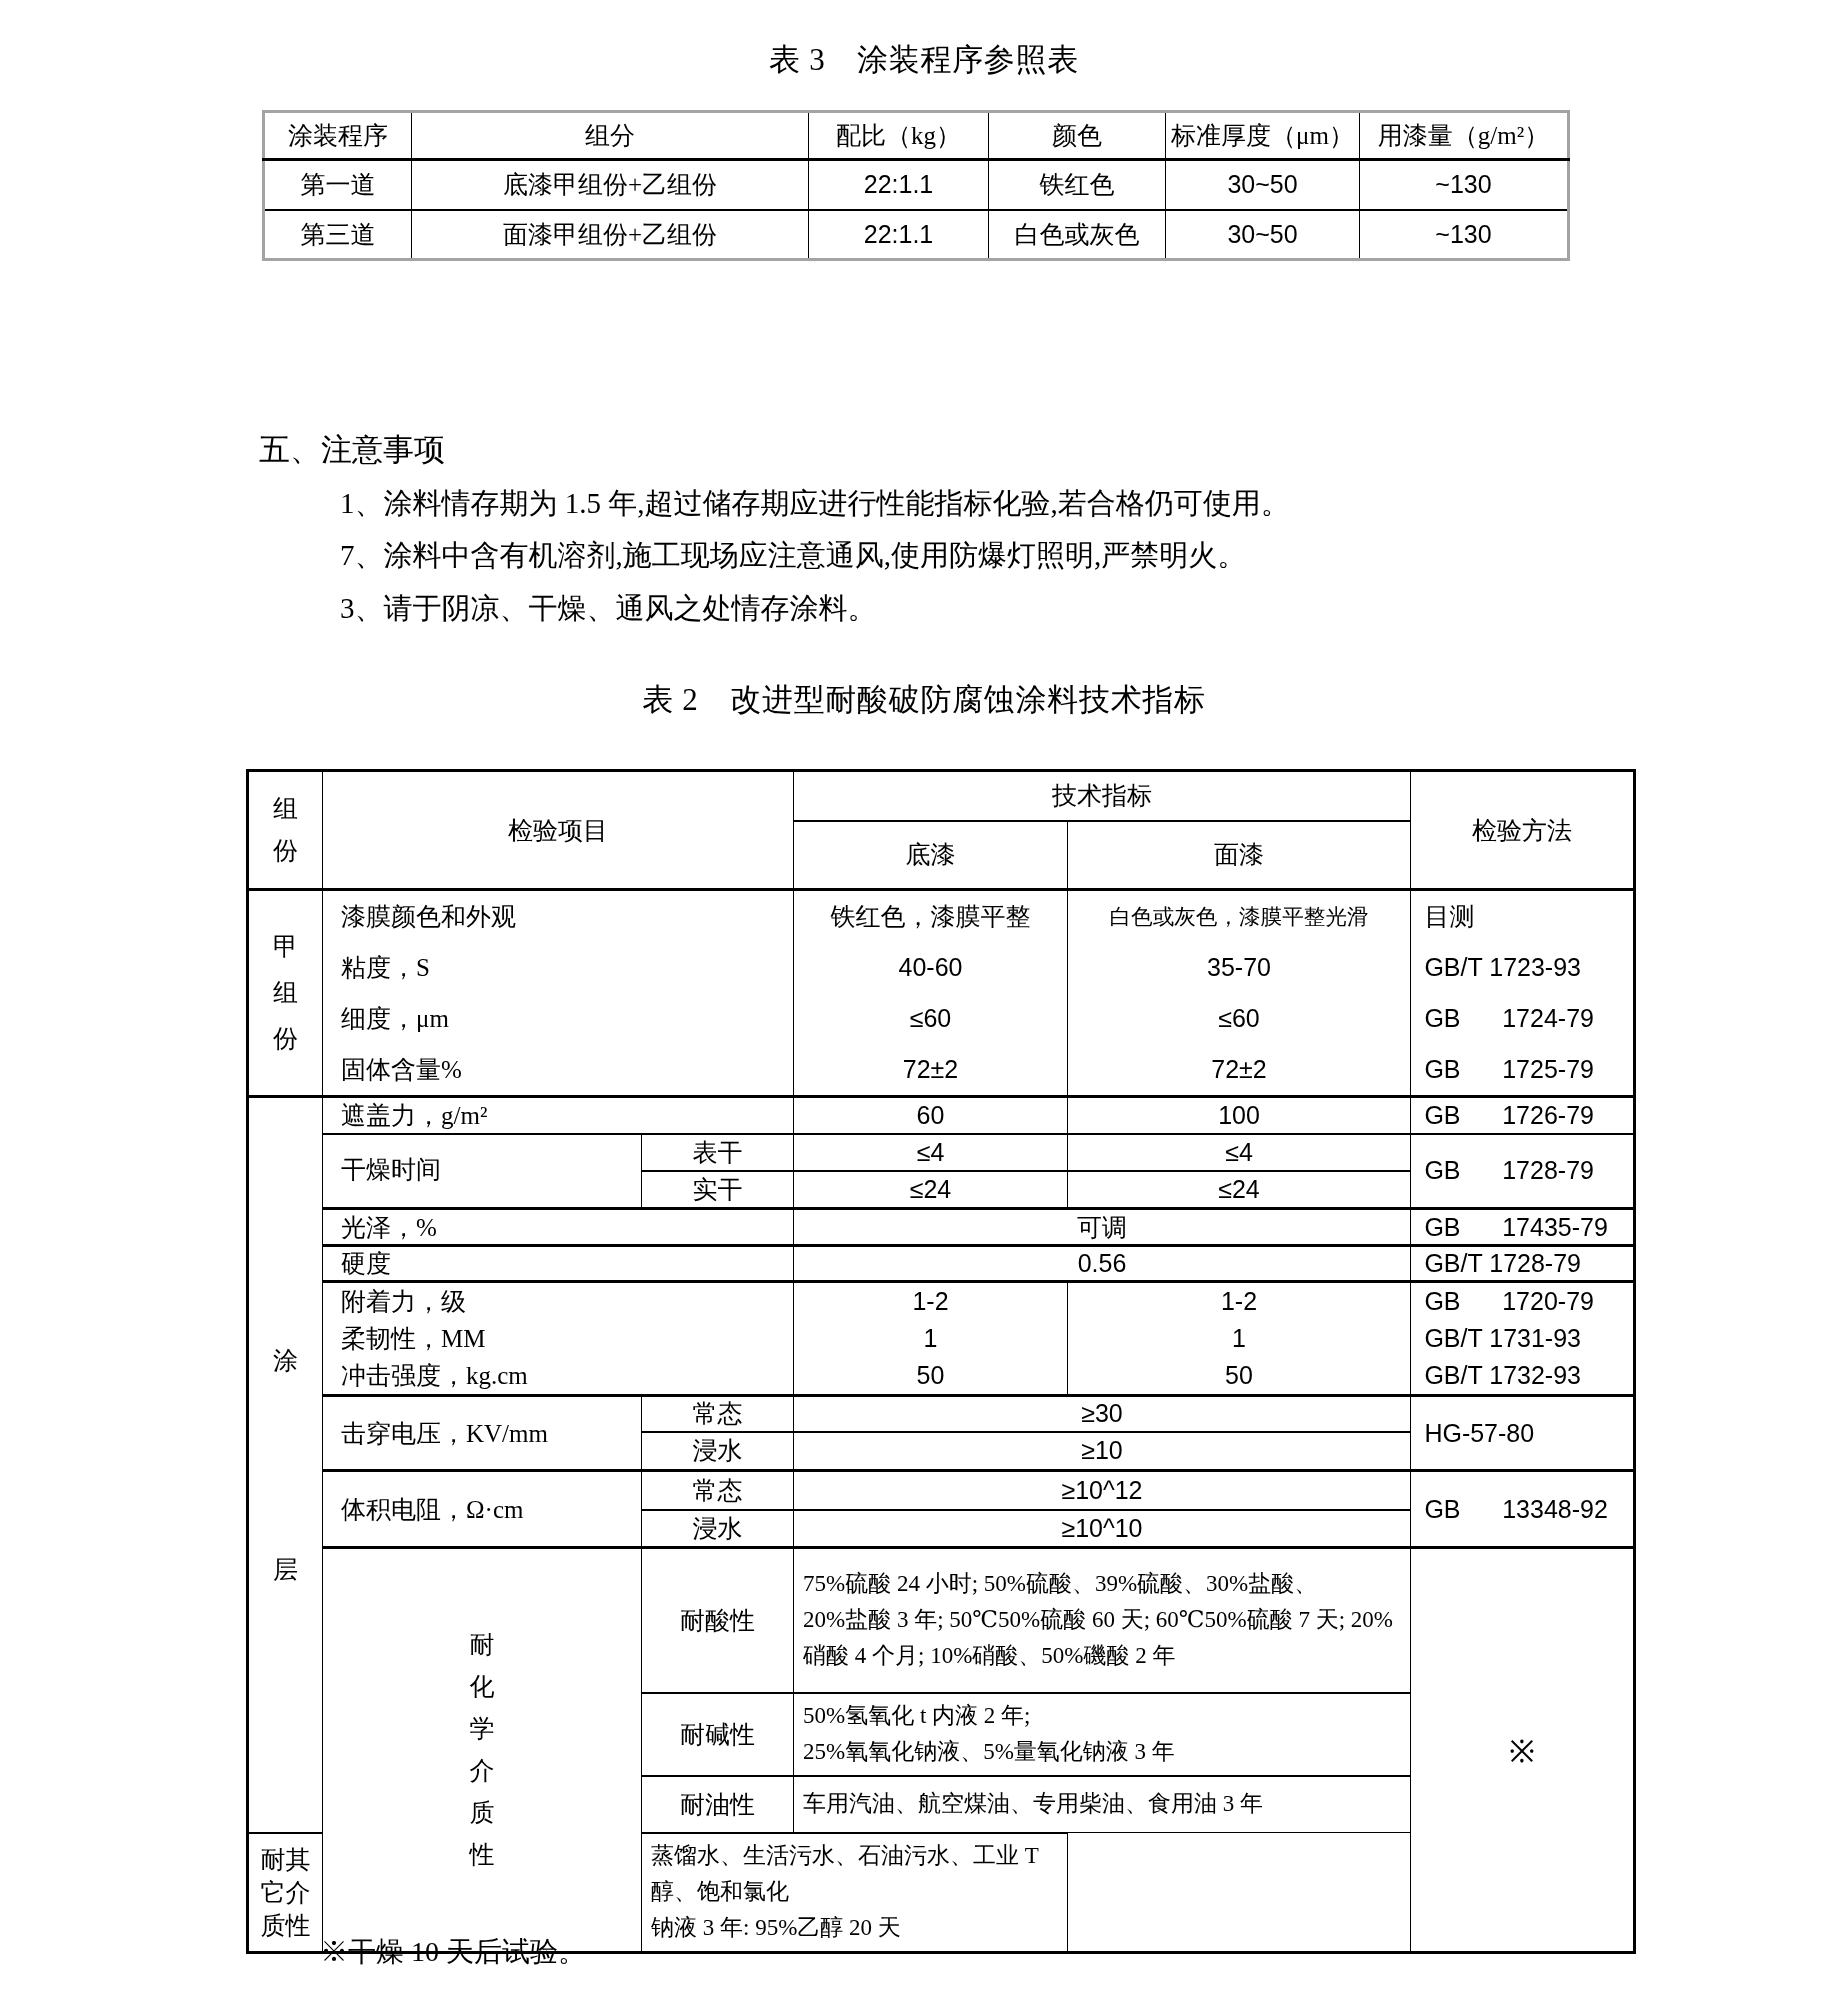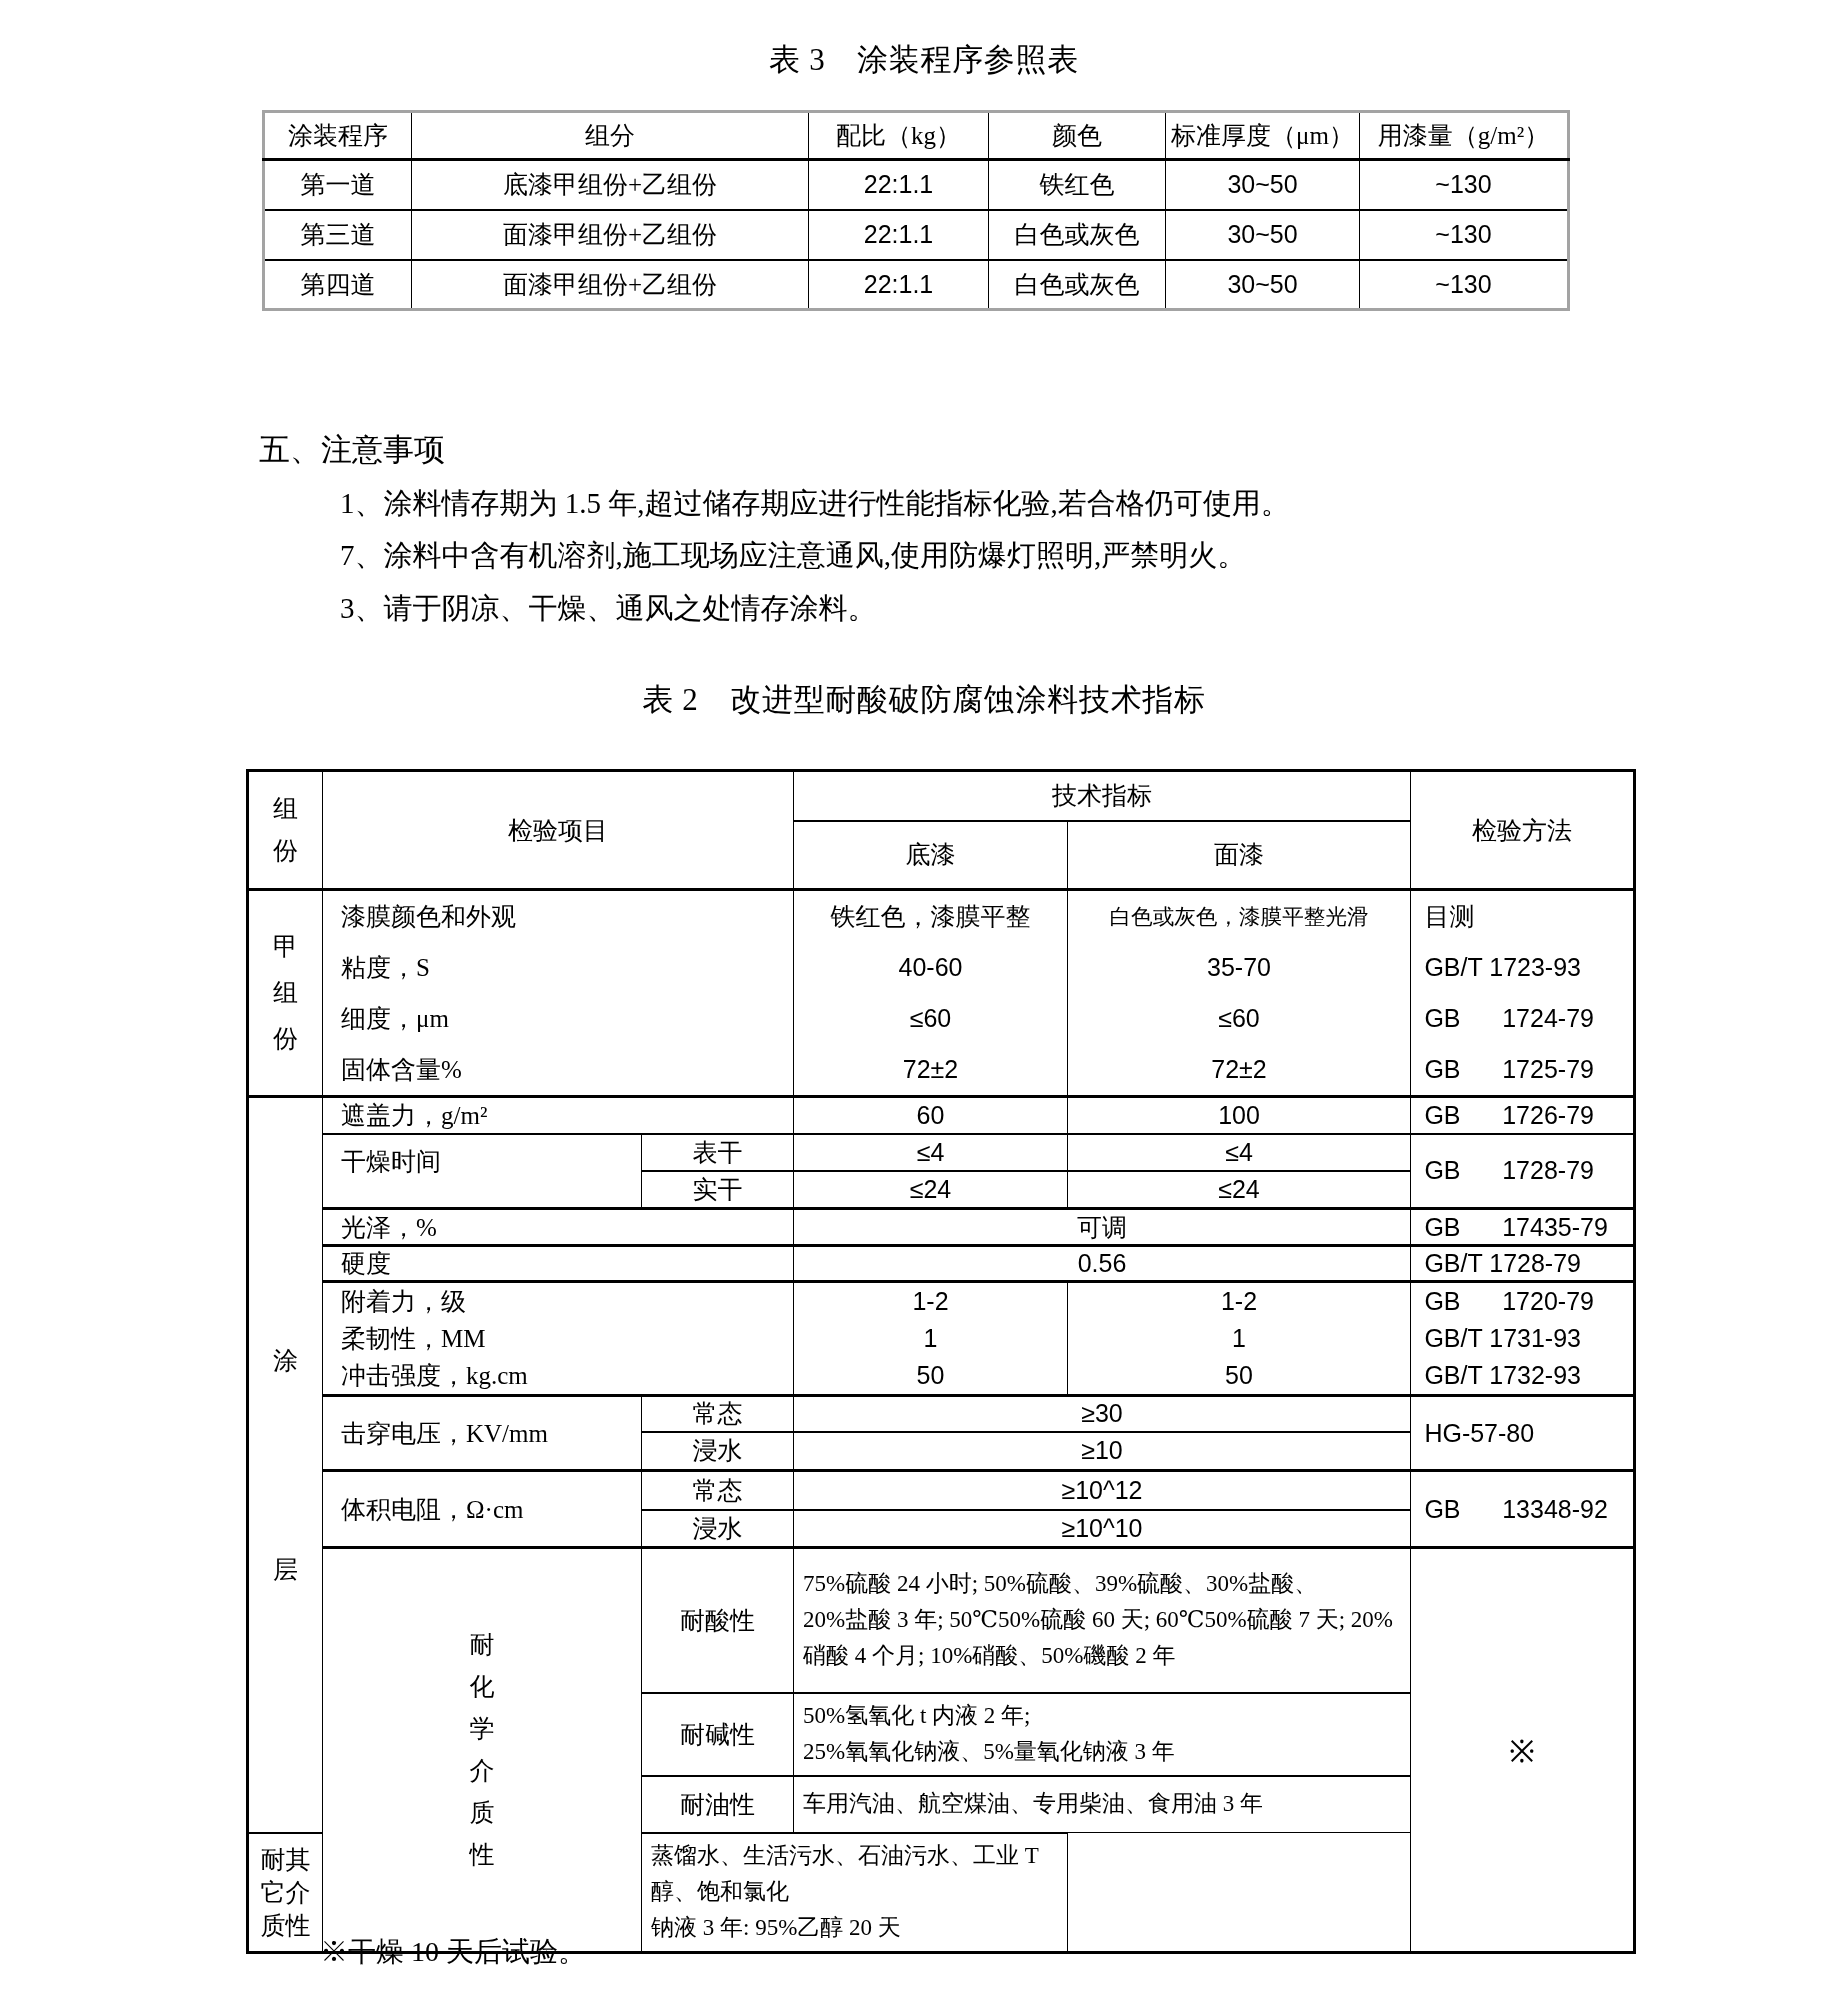--- a/index.html
+++ b/index.html
@@ -48,21 +48,21 @@
   .t2 .vtext{width:1.15em;margin:0 auto;word-break:break-all;text-align:center;}
   .lh56{line-height:42px;} .lh62{line-height:46px;} .lh280{line-height:209px;} .lh57{line-height:42px;}
   .t2 .lines>div{display:flex;align-items:center;}
   .t2 .lines4>div{height:51px;}
   .t2 .lines3>div{height:37px;}
   .t2 .lines.lleft>div{justify-content:flex-start;padding-left:18px;}
   .t2 .lines.lmethod>div{justify-content:flex-start;padding-left:13.4px;white-space:pre;
        font-family:"Liberation Sans","DejaVu Sans",sans-serif;}
   .t2 .lines.lcenter>div{justify-content:center;font-family:"Liberation Sans","DejaVu Sans",sans-serif;}
   .t2 .small{font-size:21.6px;}
-  .t2 .topcell{vertical-align:top;padding-top:10px;margin-top:30px;}
+  .t2 .topcell{vertical-align:top;padding-top:18px;margin-top:30px;}
   .t2 .longtext{
     text-align:left;padding:4.5px 9px;white-space:pre-wrap;line-height:36px;font-size:23px;
   }
   .t2 .star{font-size:31px;}
 </style>
 </head>
 <body>
 
 <div class="abs doc-title" id="t3-title">表 3　涂装程序参照表</div>
 
@@ -96,28 +96,20 @@
         <td class="num">~130</td>
       </tr>
       <tr style="height:50px">
         <td>第三道</td>
         <td>面漆甲组份+乙组份</td>
         <td class="num">22:1.1</td>
         <td>白色或灰色</td>
         <td class="num">30~50</td>
         <td class="num">~130</td>
       </tr>
-      <tr style="height:50px">
-        <td>第四道</td>
-        <td>面漆甲组份+乙组份</td>
-        <td class="num">22:1.1</td>
-        <td>白色或灰色</td>
-        <td class="num">30~50</td>
-        <td class="num">~130</td>
-      </tr>
     </tbody>
   </table>
 </div>
 
 <div class="abs" id="notes-heading">五、注意事项</div>
 <div class="abs note-item" id="note-1">1、涂料情存期为 1.5 年,超过储存期应进行性能指标化验,若合格仍可使用。</div>
 <div class="abs note-item" id="note-2">7、涂料中含有机溶剂,施工现场应注意通风,使用防爆灯照明,严禁明火。</div>
 <div class="abs note-item" id="note-3">3、请于阴凉、干燥、通风之处情存涂料。</div>
 
 <div class="abs doc-title" id="t2-title">表 2　改进型耐酸破防腐蚀涂料技术指标</div>

